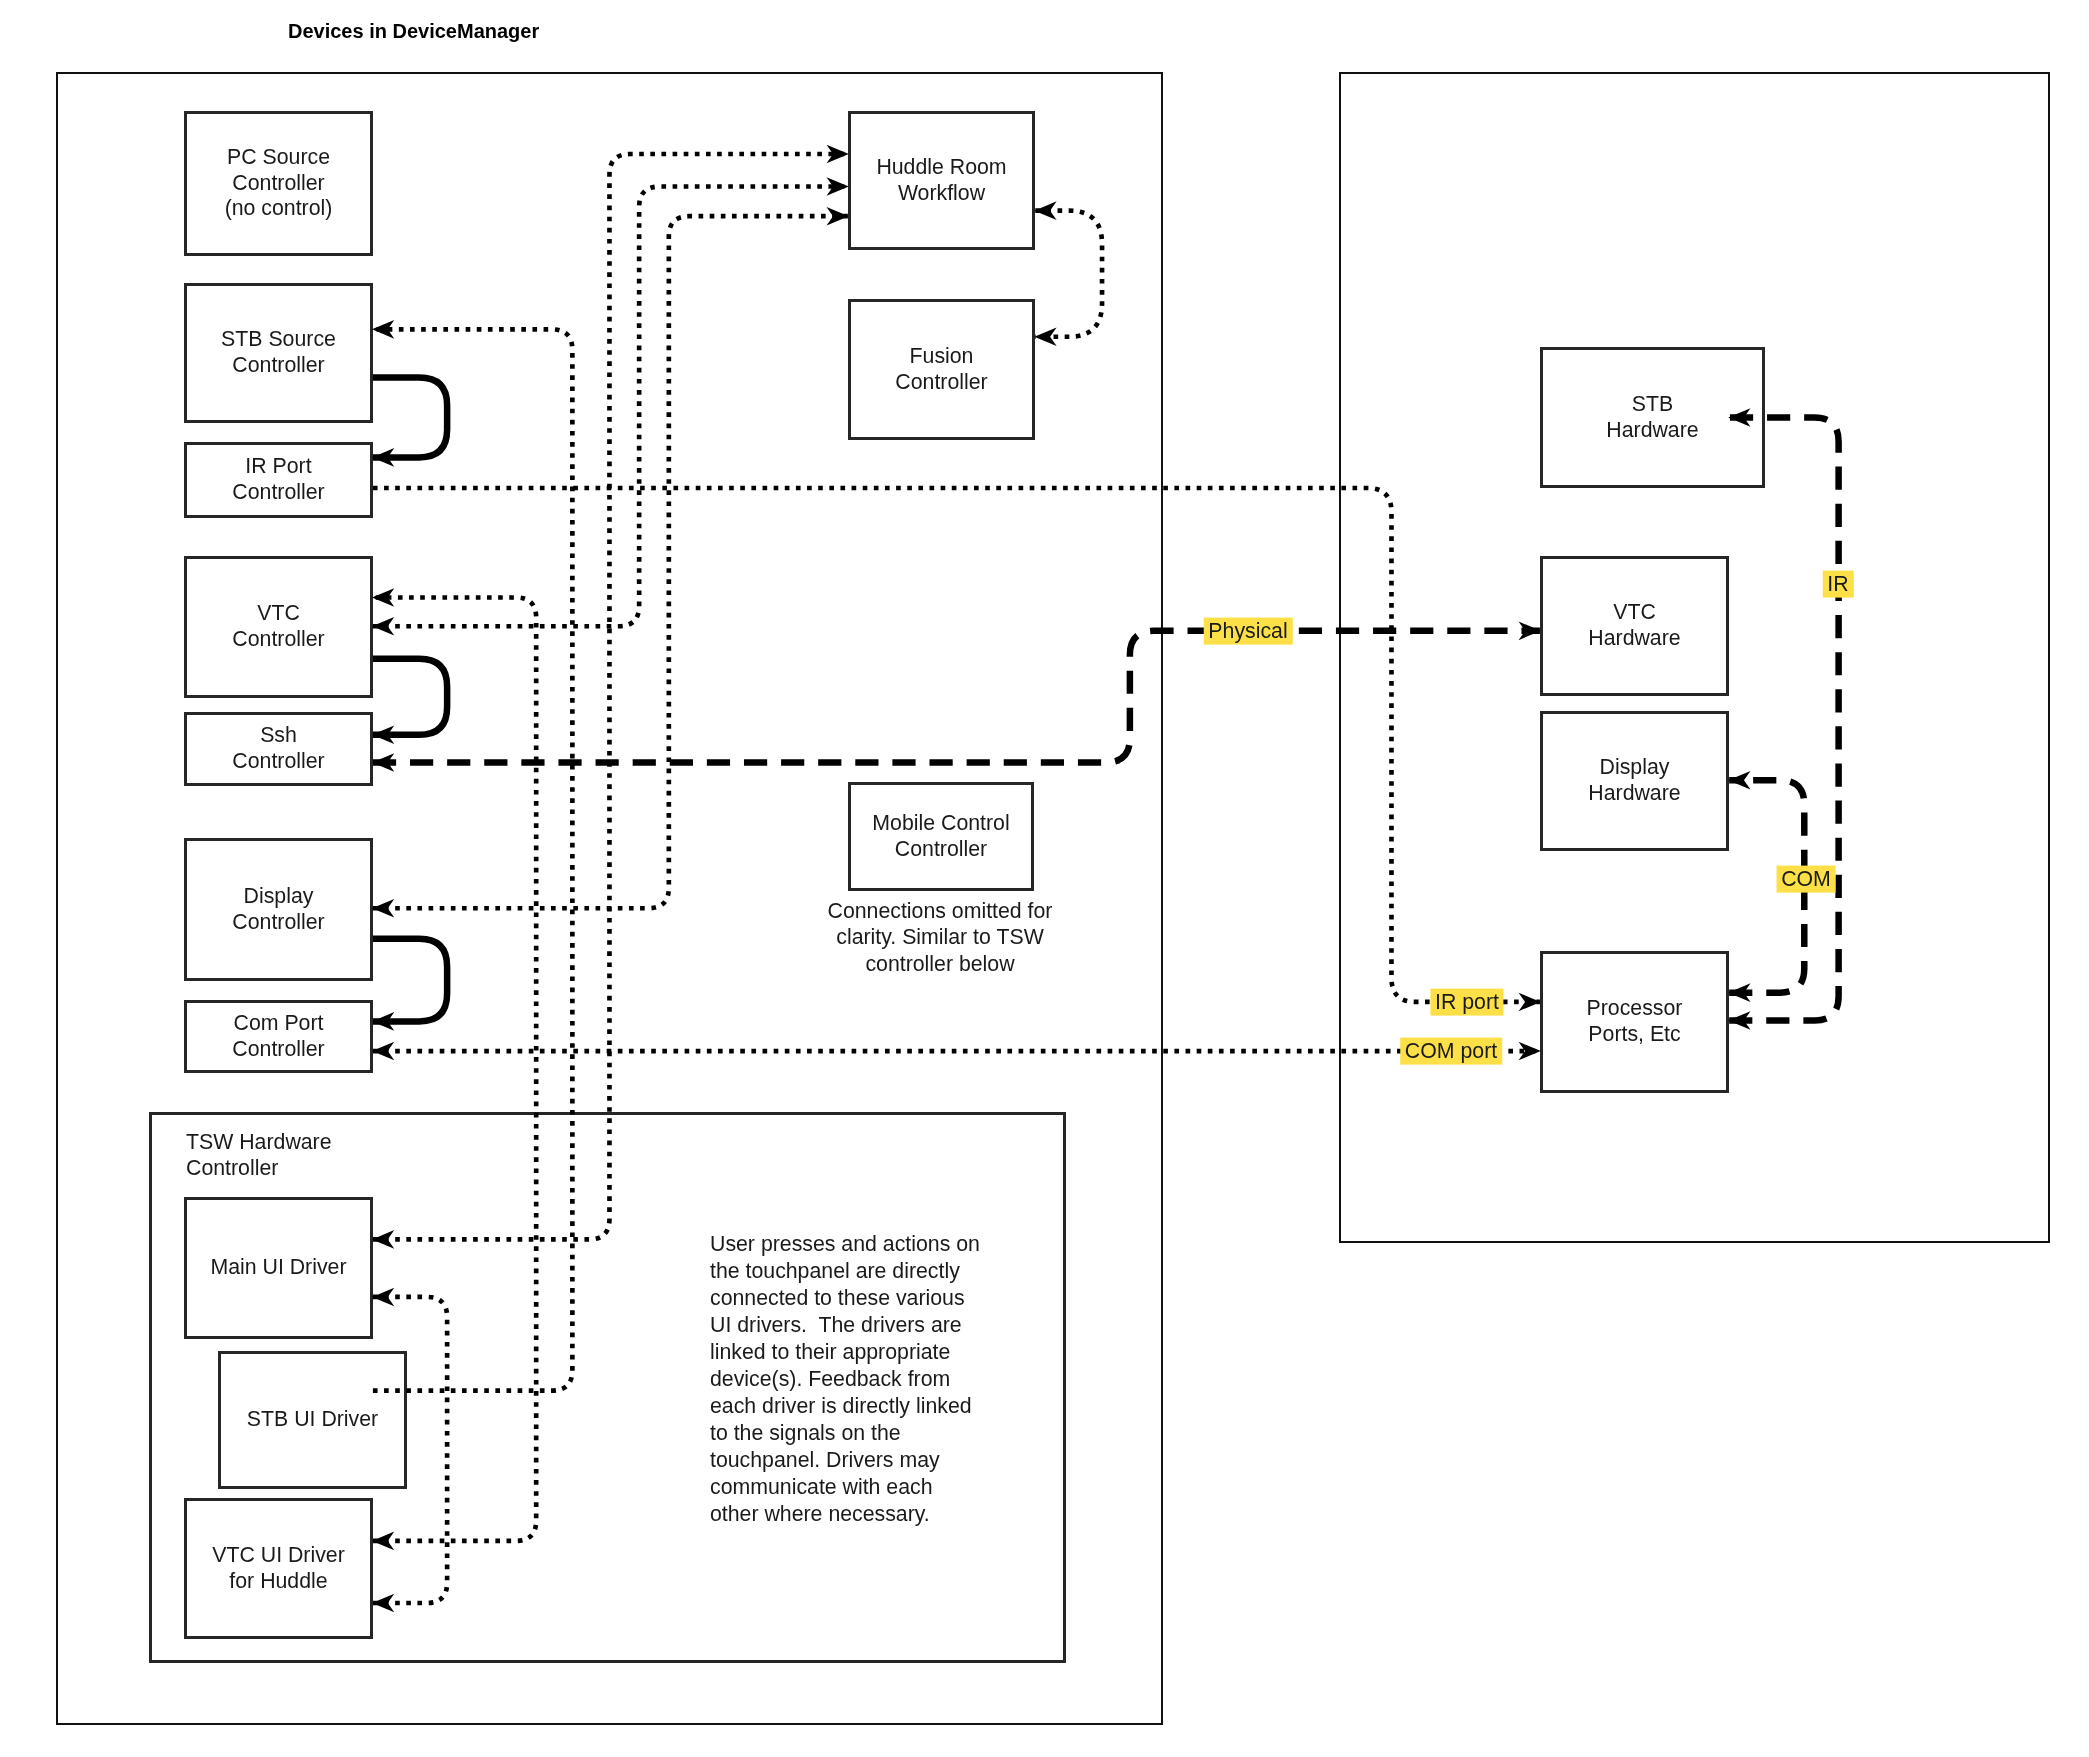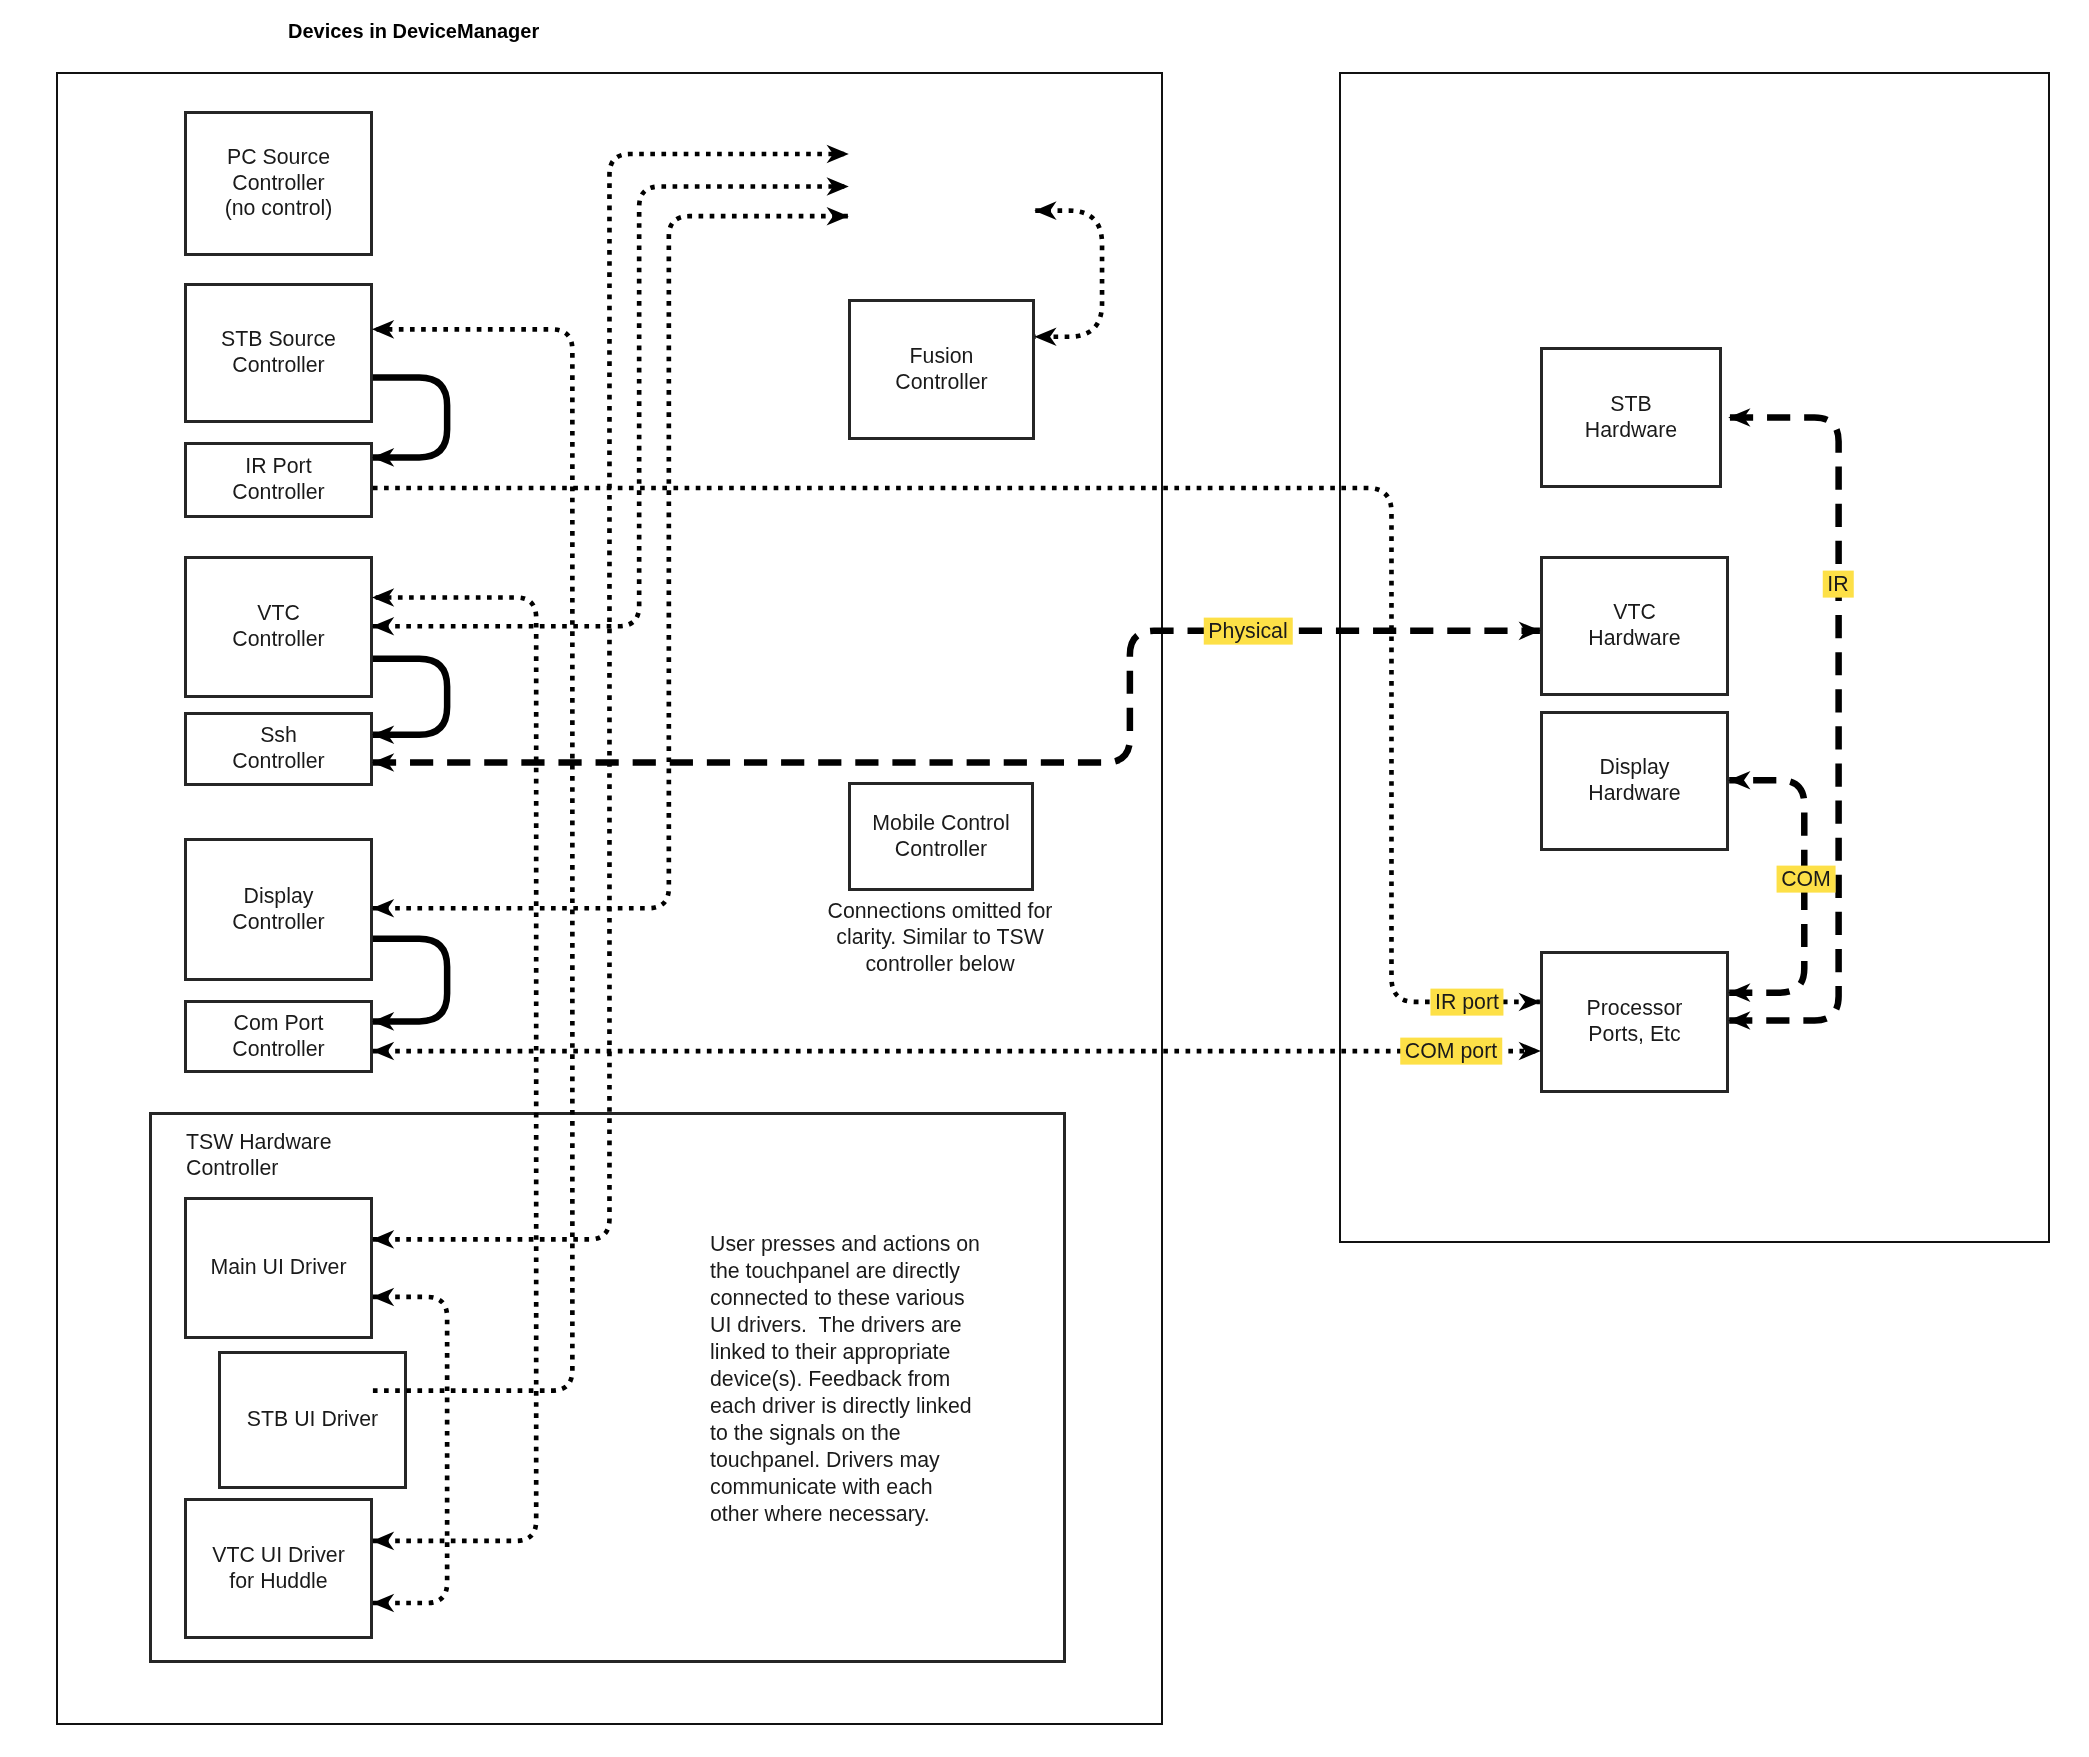--- a/index.html
+++ b/index.html
@@ -81,20 +81,24 @@
   </div>
   <div class="node" style="left:184px; top:838px; width:189px; height:143px;">
     <span>Display
 Controller</span>
   </div>
   <div class="node" style="left:184px; top:1000px; width:189px; height:73px;">
     <span>Com Port
 Controller</span>
   </div>
 
+  <div class="node" style="left:848px; top:111px; width:187px; height:139px;">
+    <span>Huddle Room
+Workflow</span>
+  </div>
   <div class="node" style="left:848px; top:299px; width:187px; height:141px;">
     <span>Fusion
 Controller</span>
   </div>
   <div class="node" style="left:848px; top:782px; width:186px; height:109px;">
     <span>Mobile Control
 Controller</span>
   </div>
   <div class="free-text note-center" style="left:801px; top:898px; width:278px;">Connections omitted for
 clarity. Similar to TSW
@@ -116,21 +120,21 @@
 connected to these various
 UI drivers.  The drivers are
 linked to their appropriate
 device(s). Feedback from
 each driver is directly linked
 to the signals on the
 touchpanel. Drivers may
 communicate with each
 other where necessary.</div>
 
-  <div class="node" style="left:1540px; top:347px; width:182px; height:141px;align-items:center;">
+  <div class="node" style="left:1540px; top:347px; width:225px; height:141px;align-items:center;">
     <span>STB
 Hardware</span>
   </div>
   <div class="node" style="left:1540px; top:556px; width:189px; height:140px;">
     <span>VTC
 Hardware</span>
   </div>
   <div class="node" style="left:1540px; top:711px; width:189px; height:140px;">
     <span>Display
 Hardware</span>

